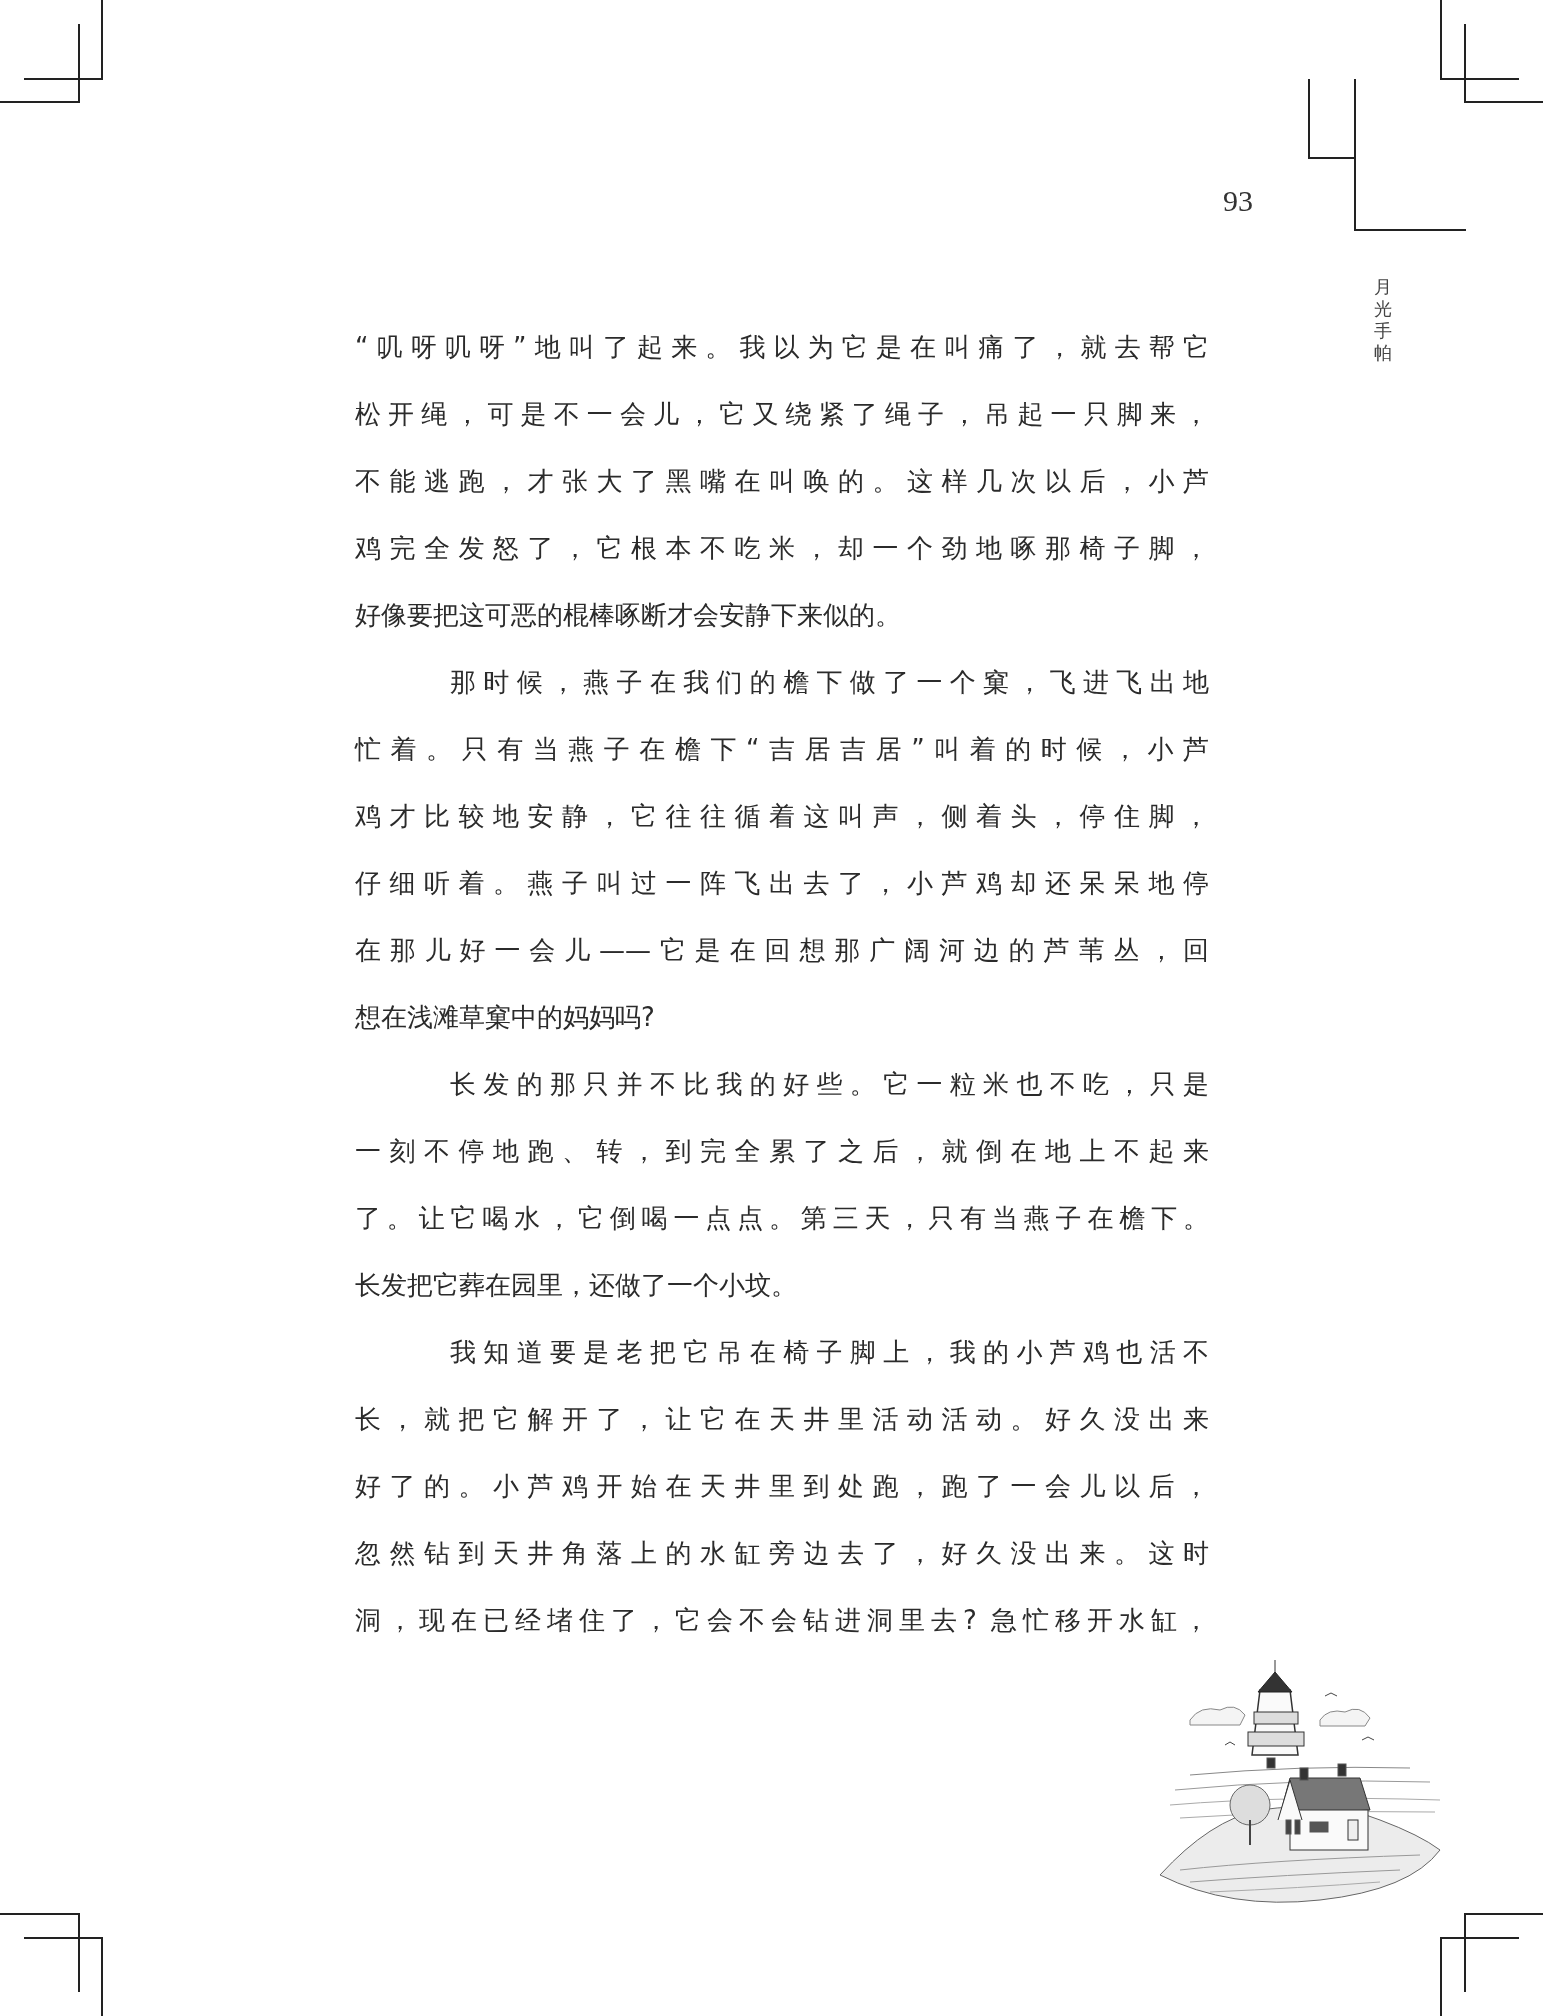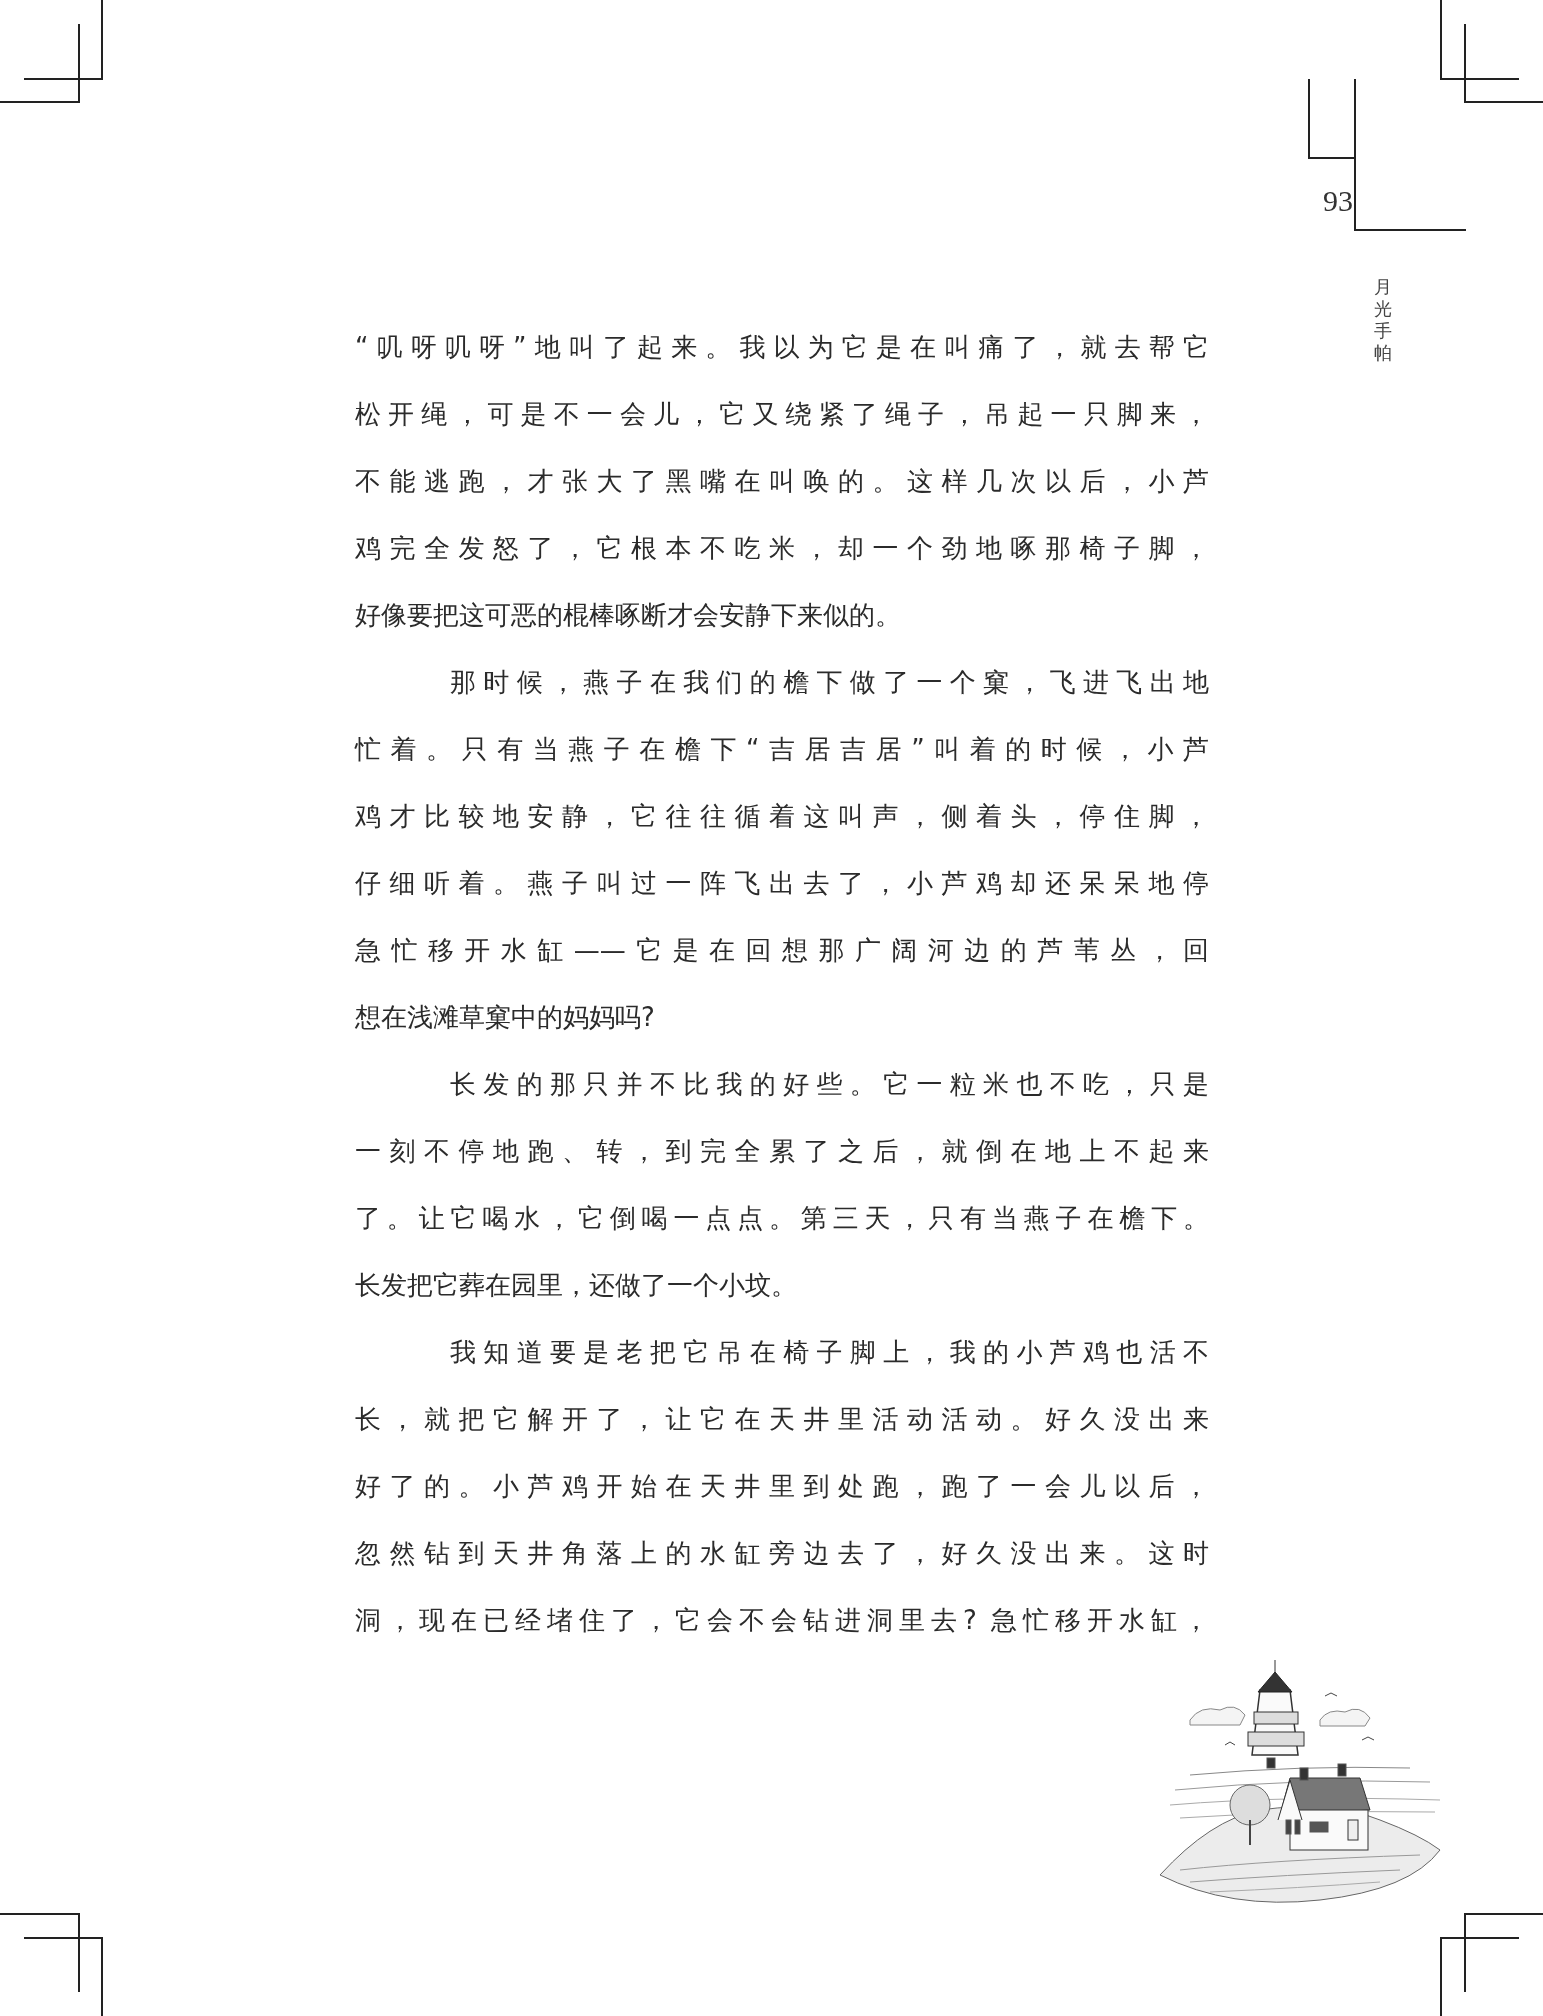--- a/index.html
+++ b/index.html
@@ -1,21 +1,21 @@
 <!DOCTYPE html>
 <html><head>
 <meta charset="utf-8">
 <style>
   html, body { margin: 0; padding: 0; background: #ffffff; }
   body { width: 1543px; height: 2016px; position: relative; overflow: hidden;
          font-family: "DejaVu Sans", sans-serif; color: #2a2a2a; }
   .mark { position: absolute; background: #222; }
   .h { height: 2px; }
   .v { width: 2px; }
-  #page-number { position: absolute; left: 1323px; top: 184px; font-family: "Liberation Serif", "DejaVu Serif", serif;
+  #page-number { position: absolute; left: 1223px; top: 184px; font-family: "Liberation Serif", "DejaVu Serif", serif;
                  font-size: 30px; color: #333; letter-spacing: 0px; }
   #running-title { position: absolute; left: 1372px; top: 276px; width: 22px; font-size: 18px; line-height: 22px;
                    color: #444; text-align: center; word-break: break-all; }
   #body-text { position: absolute; left: 355px; top: 325px; width: 854px; }
   .line { height: 67px; line-height: 44px; font-size: 26px; color: #2b2b2b;
           text-align: justify; text-align-last: justify; white-space: nowrap; overflow: visible; }
   .line.last { text-align-last: left; }
   .line.indent { padding-left: 95px; }
   #illustration { position: absolute; left: 1150px; top: 1660px; width: 320px; height: 270px; }
 </style>
@@ -58,21 +58,21 @@
 <div id="body-text">
     <div class="line">“叽呀叽呀”地叫了起来。我以为它是在叫痛了，就去帮它</div>
     <div class="line">松开绳，可是不一会儿，它又绕紧了绳子，吊起一只脚来，</div>
     <div class="line">不能逃跑，才张大了黑嘴在叫唤的。这样几次以后，小芦</div>
     <div class="line">鸡完全发怒了，它根本不吃米，却一个劲地啄那椅子脚，</div>
     <div class="line last">好像要把这可恶的棍棒啄断才会安静下来似的。</div>
     <div class="line indent">那时候，燕子在我们的檐下做了一个窠，飞进飞出地</div>
     <div class="line">忙着。只有当燕子在檐下“吉居吉居”叫着的时候，小芦</div>
     <div class="line">鸡才比较地安静，它往往循着这叫声，侧着头，停住脚，</div>
     <div class="line">仔细听着。燕子叫过一阵飞出去了，小芦鸡却还呆呆地停</div>
-    <div class="line">急忙移开水缸——它是在回想那广阔河边的芦苇丛，回</div>
+    <div class="line">在那儿好一会儿——它是在回想那广阔河边的芦苇丛，回</div>
     <div class="line last">想在浅滩草窠中的妈妈吗?</div>
     <div class="line indent">长发的那只并不比我的好些。它一粒米也不吃，只是</div>
     <div class="line">一刻不停地跑、转，到完全累了之后，就倒在地上不起来</div>
     <div class="line">了。让它喝水，它倒喝一点点。第三天，只有当燕子在檐下。</div>
     <div class="line last">长发把它葬在园里，还做了一个小坟。</div>
     <div class="line indent">我知道要是老把它吊在椅子脚上，我的小芦鸡也活不</div>
     <div class="line">长，就把它解开了，让它在天井里活动活动。好久没出来</div>
     <div class="line">好了的。小芦鸡开始在天井里到处跑，跑了一会儿以后，</div>
     <div class="line">忽然钻到天井角落上的水缸旁边去了，好久没出来。这时</div>
     <div class="line">洞，现在已经堵住了，它会不会钻进洞里去? 急忙移开水缸，</div>

